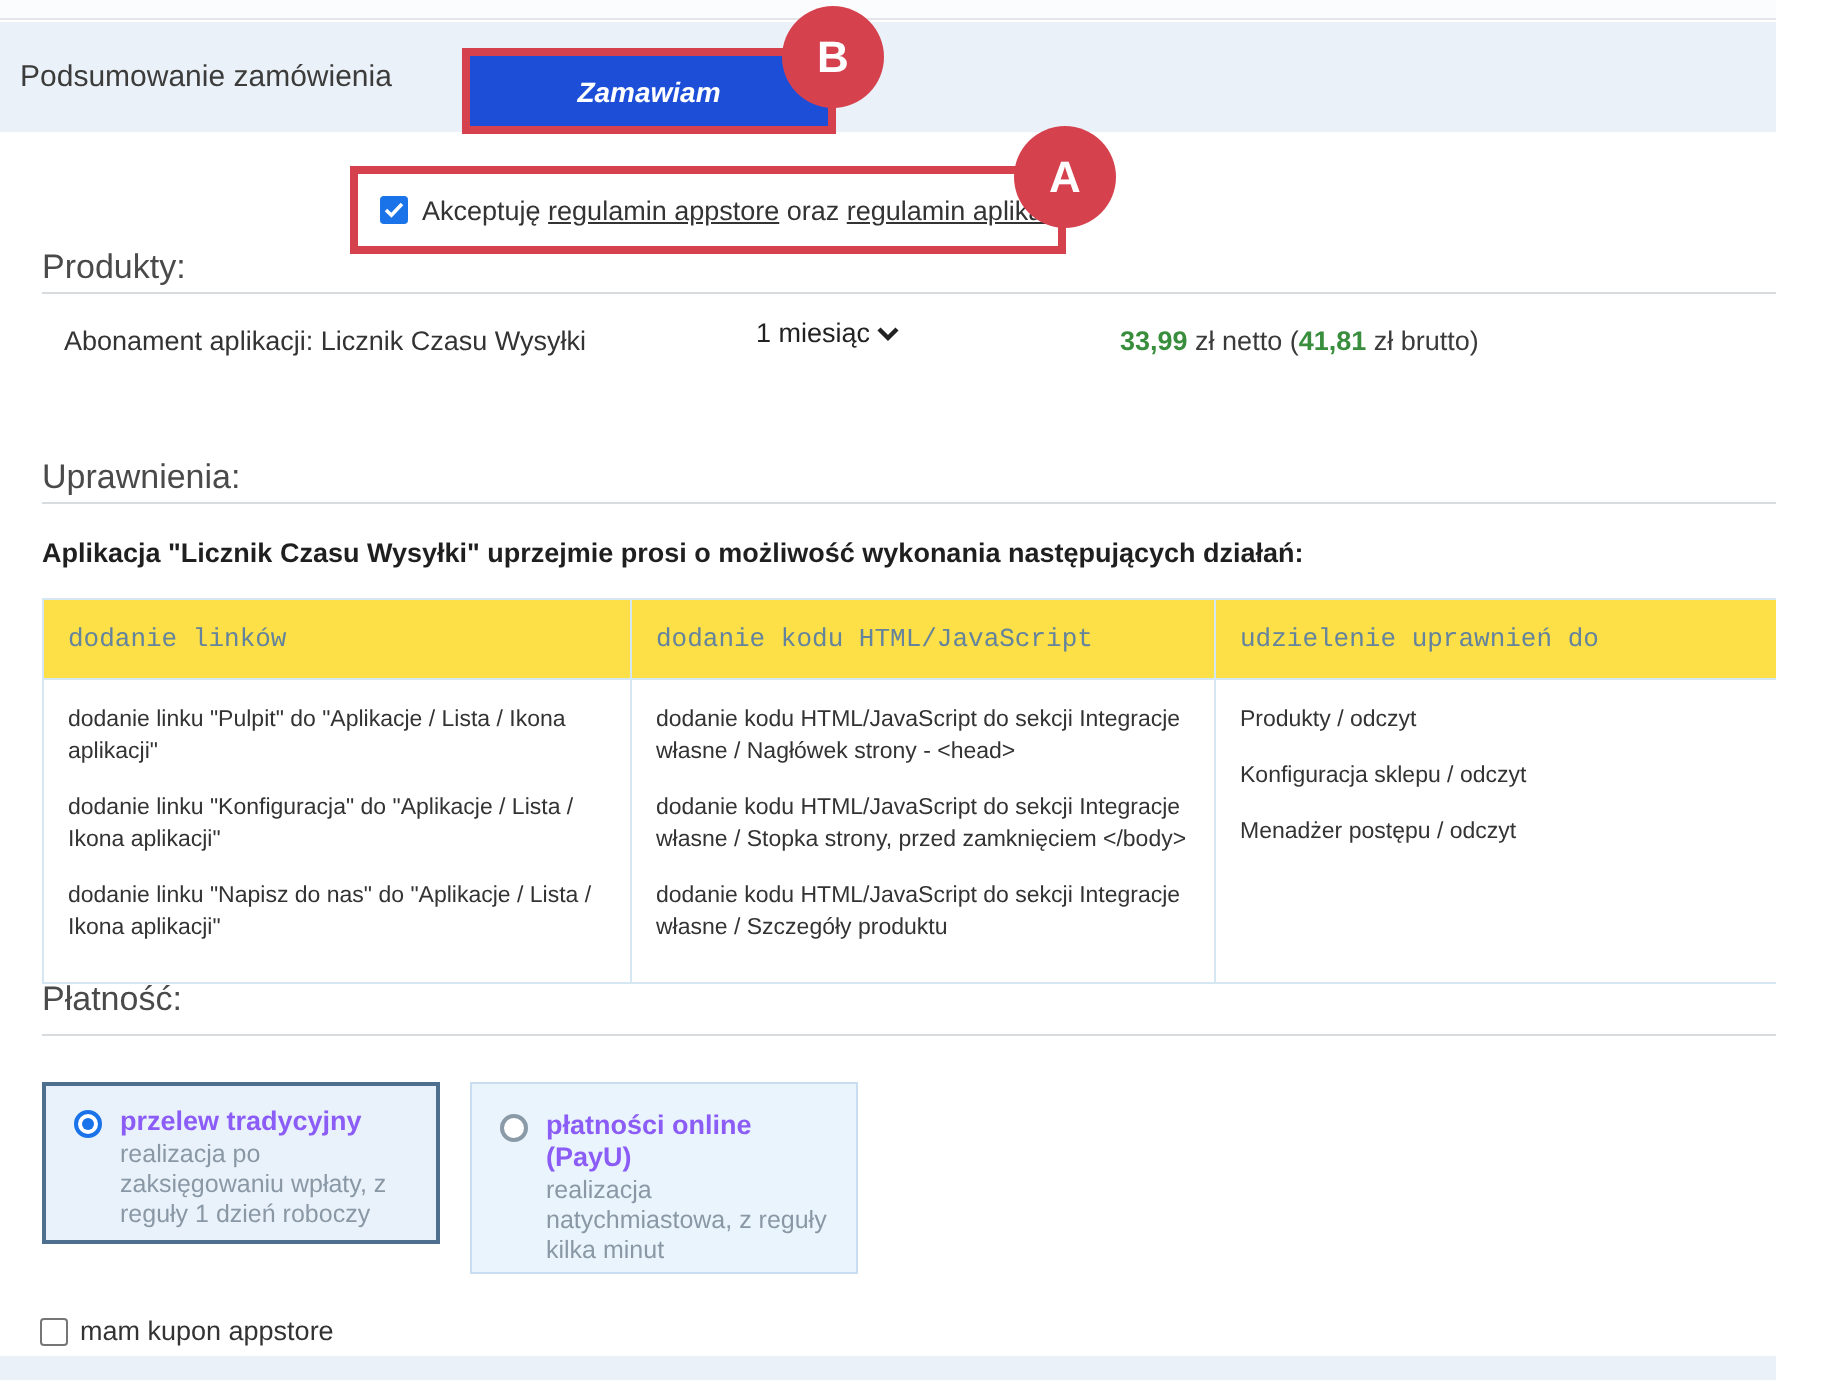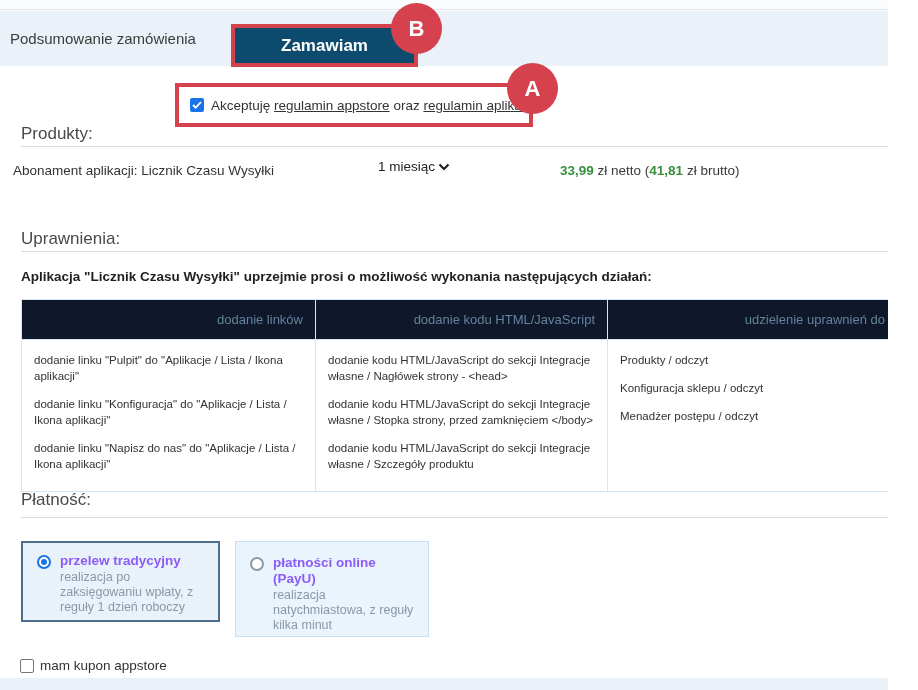--- a/index.html
+++ b/index.html
@@ -15,48 +15,48 @@
   .header-bar { position:absolute; top:11px; left:0; width:918px; height:55px; background:#eaf1f8; }
   .header-title { position:absolute; left:10px; top:0; height:55px; line-height:55px;
     font-size:15px; color:#3c3c3c; }
   
   .ann-box { position:absolute; border:4px solid #d6414e; }
   .ann-badge { position:absolute; width:51px; height:51px; border-radius:50%;
     background:#d6414e; color:#fff; font-weight:bold; font-size:22px;
     display:flex; align-items:center; justify-content:center; z-index:6; }
   
   .btn-ann { left:231px; top:24px; width:187px; height:43px; z-index:4; }
-  .order-btn { width:100%; height:100%; background:#0c4a6e; color:#fff; border:none;
-    font-family:"Liberation Sans", sans-serif; font-weight:bold; font-size:17px; cursor:pointer; }
+  .order-btn { width:100%; height:100%; background:#1d4ed8; color:#fff; border:none;
+    font-family:"Liberation Sans", sans-serif; font-weight:bold; font-size:14px; cursor:pointer;font-style:italic; }
   
   .terms-ann { left:175px; top:83px; width:358px; height:44px; background:#fff;
     display:flex; align-items:center; padding-left:11px; z-index:3; }
   .terms-label { font-size:13.5px; color:#333; margin-left:7px; white-space:nowrap; }
   .terms-label u { cursor:pointer; }
   .cb { width:14px; height:14px; border-radius:2px; flex:0 0 auto;
     display:inline-flex; align-items:center; justify-content:center; }
   .cb-checked { background:#1a73e8; }
   .cb-empty { background:#fff; border:1px solid #767676; }
   
   .sec-head { position:absolute; left:21px; font-size:17px; color:#4a4a4a; }
   .sec-rule { position:absolute; left:21px; width:876px; height:1px; background:#d9dcdf; }
   
-  .prod-label { position:absolute; left:13px; top:163px; font-size:13.5px; color:#333; }
+  .prod-label { position:absolute; left:32px; top:163px; font-size:13.5px; color:#333; }
   .period-select { position:absolute; left:378px; top:159px; display:flex; align-items:center;
     gap:3px; cursor:pointer; }
   .period-select span { font-size:13.5px; color:#222; }
   .price-line { position:absolute; left:560px; top:163px; font-size:13.5px; color:#3a3a3a; }
   .price-line b { color:#388e3c; }
   
   .perm-intro { position:absolute; left:21px; top:269px; width:876px;
     font-size:13.5px; font-weight:bold; color:#1f1f1f; }
   .perm-table { position:absolute; left:21px; top:299px; width:876px;
     border-collapse:collapse; table-layout:fixed; }
-  .perm-table th { background:#0f172a; color:#64839c; font-weight:normal; font-size:13px;
-    text-align:right; padding:12px 12px; border:1px solid #d5e7f3; }
+  .perm-table th { background:#fde047; color:#64839c; font-weight:normal; font-size:13px;
+    text-align:left; padding:12px 12px; border:1px solid #d5e7f3;font-family:Liberation Mono, monospace; }
   .perm-table td { background:#fff; vertical-align:top; padding:12px 12px 6px;
     border:1px solid #d5e7f3; font-size:11.5px; color:#333; line-height:1.4; height:126px; }
   .perm-table td p { margin:0 0 12px; }
   
   .pay-card { position:absolute; display:flex; gap:9px; padding:10px 8px 8px 14px; }
   .pay-card-1 { left:21px; top:541px; width:199px; height:81px;
     background:#e9f2fa; border:2px solid #4e6f8d; }
   .pay-card-2 { left:235px; top:541px; width:194px; height:96px;
     background:#eaf4fc; border:1px solid #c9def0; padding-top:13px; }
   .radio { width:14px; height:14px; border-radius:50%; flex:0 0 auto; margin-top:2px; background:#fff; }

